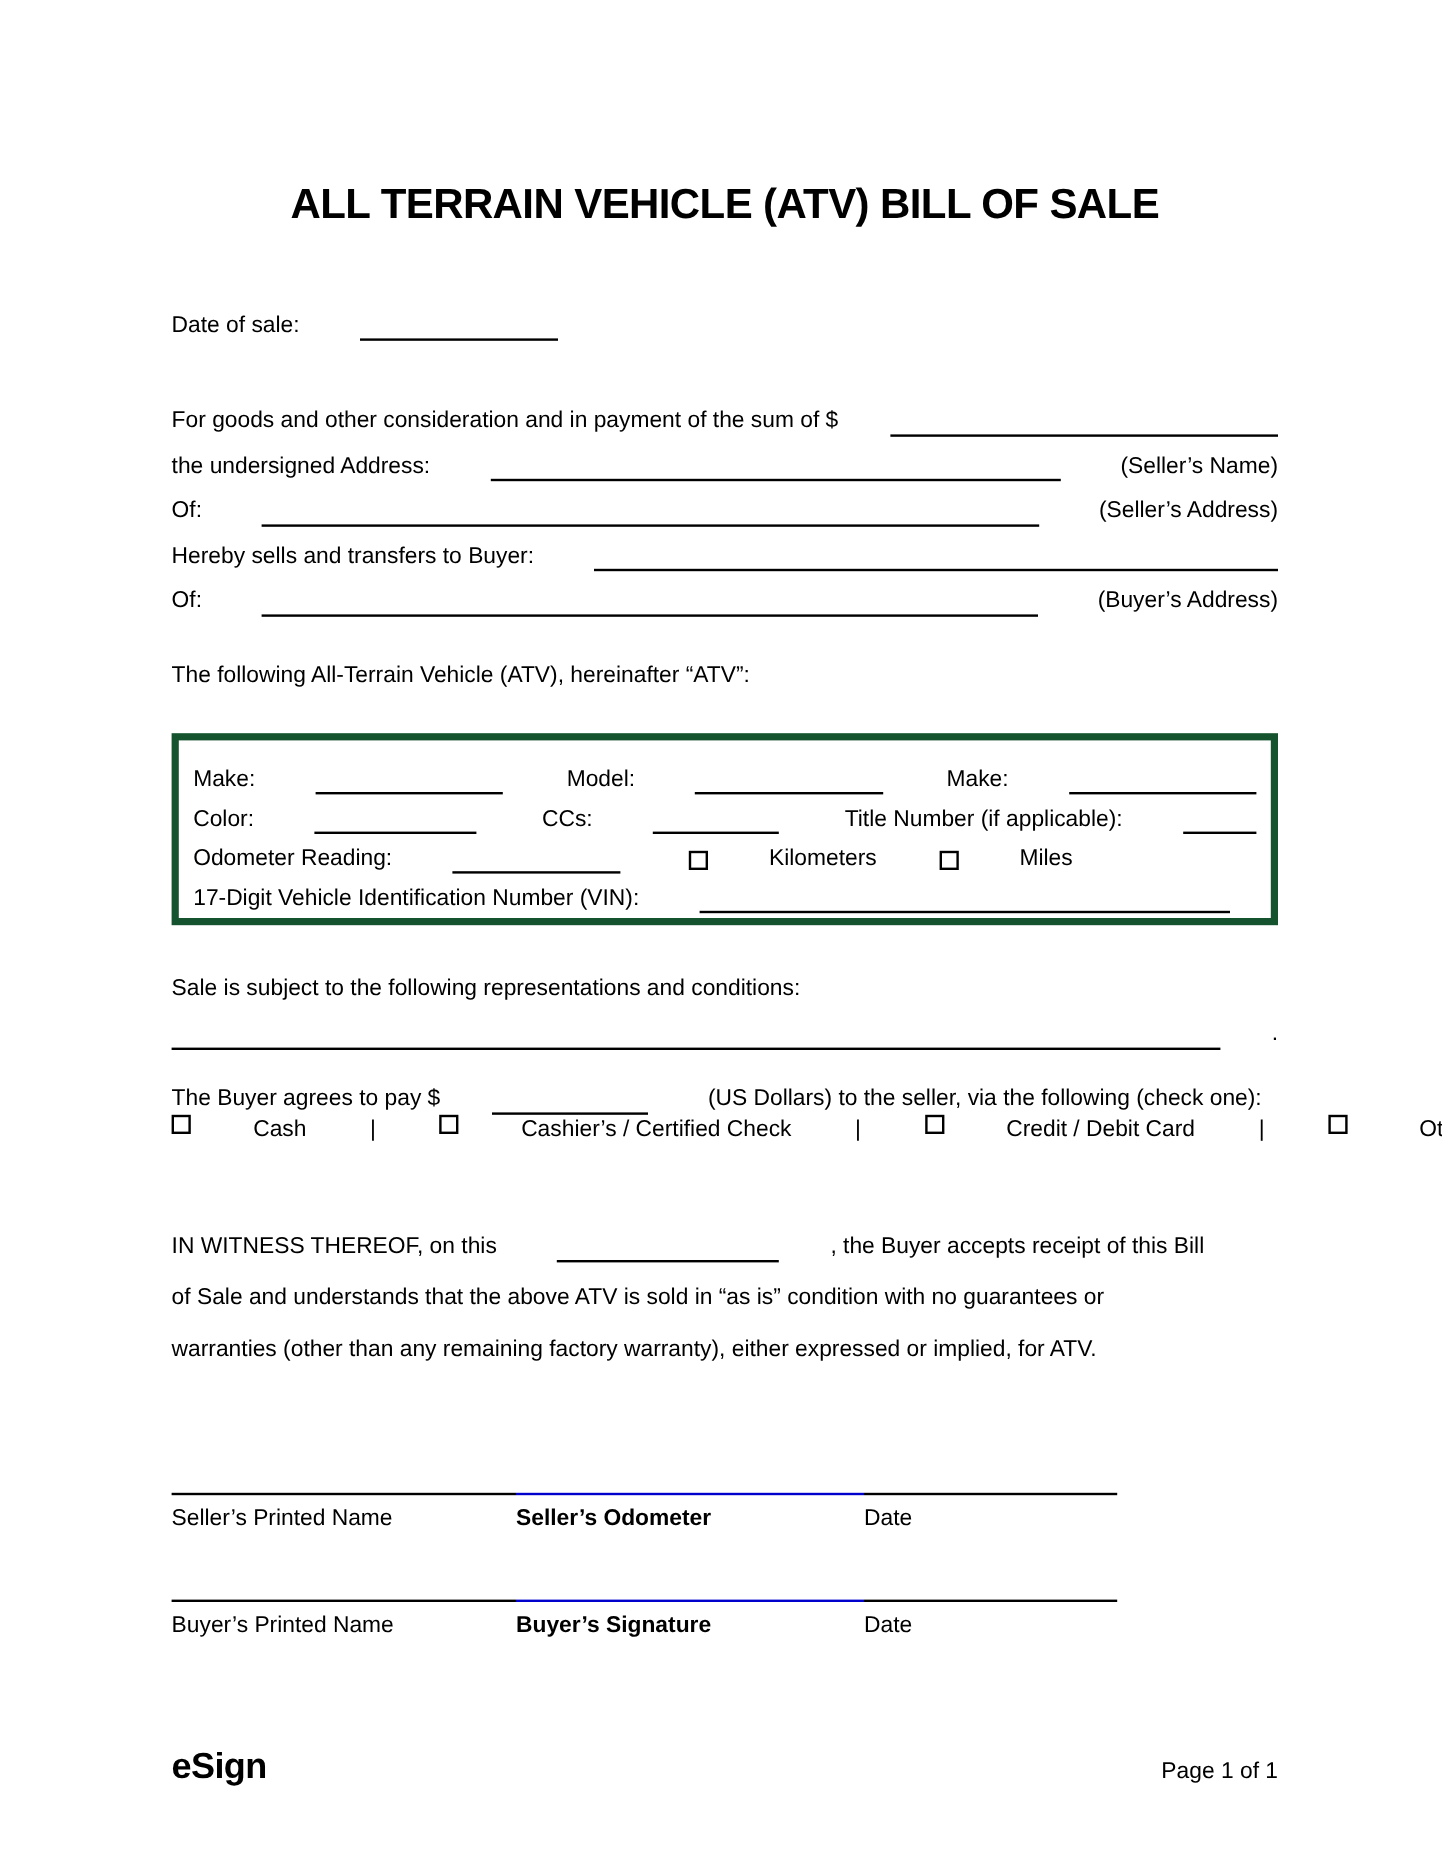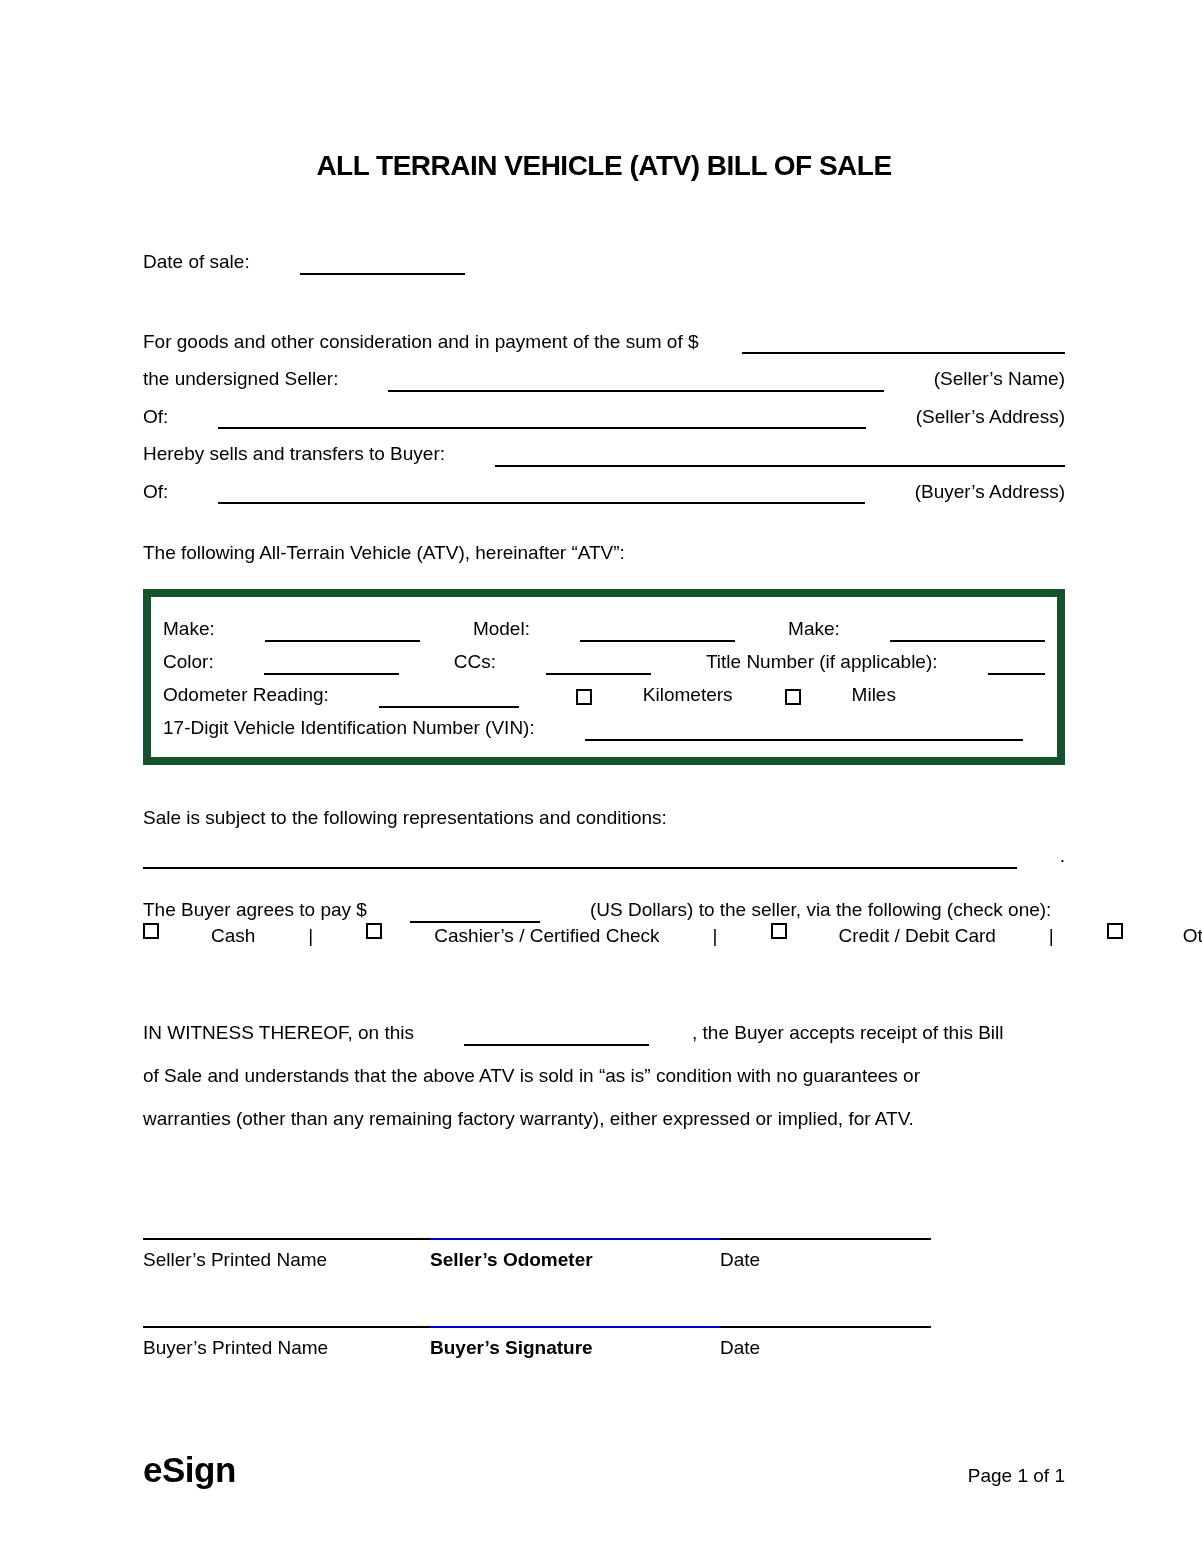--- a/index.html
+++ b/index.html
@@ -14,21 +14,21 @@
     overflow: hidden;
   }
   .content {
     padding: 0 137px 0 143px;
     font-size: 19px;
     line-height: 1.35;
   }
   .doc-title {
     margin-top: 147px;
     text-align: center;
-    font-size: 28px;
+    font-size: 35px;
     font-weight: bold;
     letter-spacing: -0.5px;
     white-space: nowrap;
   }
   
   .row {
     display: flex;
     align-items: flex-end;
     white-space: nowrap;
     gap: 43px;
@@ -45,23 +45,23 @@
 
   .date-row { margin-top: 63px; height: 27px; }
   .date-fill { width: 165px; }
 
   .para-block { margin-top: 42px; }
   .para-block .row { height: 37.5px; }
 
   .vehicle-intro { margin-top: 36px; }
 
   .vehicle-box {
-    margin-top: 23px;
-    border: 8px solid #14532d;
-    padding: 12px 12px 16px 12px;
+    margin-top: 36px;
+    border: 6px solid #14532d;
+    padding: 12px 12px 4px 12px;
   }
   .vehicle-box .row { height: 33px; }
 
   .cb {
     display: inline-block;
     width: 16px;
     height: 16px;
     border: 2.5px solid #000;
     background: #fff;
     flex: 0 0 auto;
@@ -99,21 +99,21 @@
 
   .footer {
     position: absolute;
     left: 143px;
     right: 137px;
     bottom: 66px;
     display: flex;
     justify-content: space-between;
     align-items: baseline;
   }
-  .brand { font-weight: bold; font-size: 35px; letter-spacing: -0.5px; }
+  .brand { font-weight: bold; font-size: 30px; letter-spacing: -0.5px; }
   .page-indicator { font-size: 19px; }
 </style>
 </head>
 <body>
 
 <div class="page">
   <div class="content">
 
     <div class="doc-title">ALL TERRAIN VEHICLE (ATV) BILL OF SALE</div>
 
@@ -121,21 +121,21 @@
       <span class="lbl">Date of sale:</span>
       <span class="fill date-fill gap-l"></span>
     </div>
 
     <div class="para-block">
       <div class="row">
         <span class="lbl">For goods and other consideration and in payment of the sum of $</span>
         <span class="fill grow"></span>
       </div>
       <div class="row">
-        <span class="lbl gap-r">the undersigned Seller:</span>
+        <span class="lbl gap-r">the undersigned Address:</span>
         <span class="fill grow"></span>
         <span class="lbl gap-l">(Seller’s Name)</span>
       </div>
       <div class="row">
         <span class="lbl gap-r">Of:</span>
         <span class="fill grow"></span>
         <span class="lbl gap-l">(Seller’s Address)</span>
       </div>
       <div class="row">
         <span class="lbl gap-r">Hereby sells and transfers to Buyer:</span>

